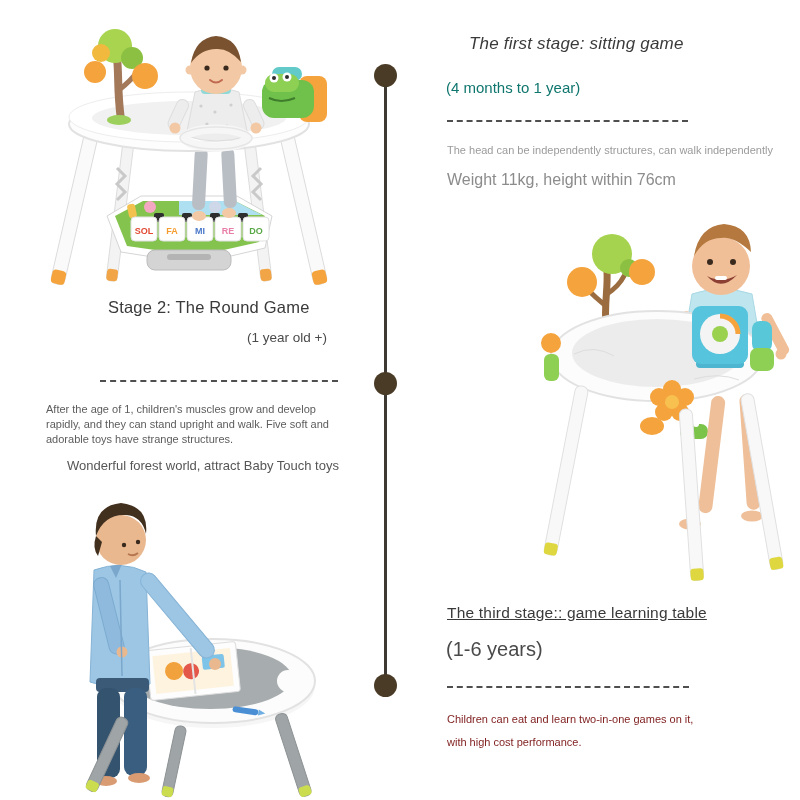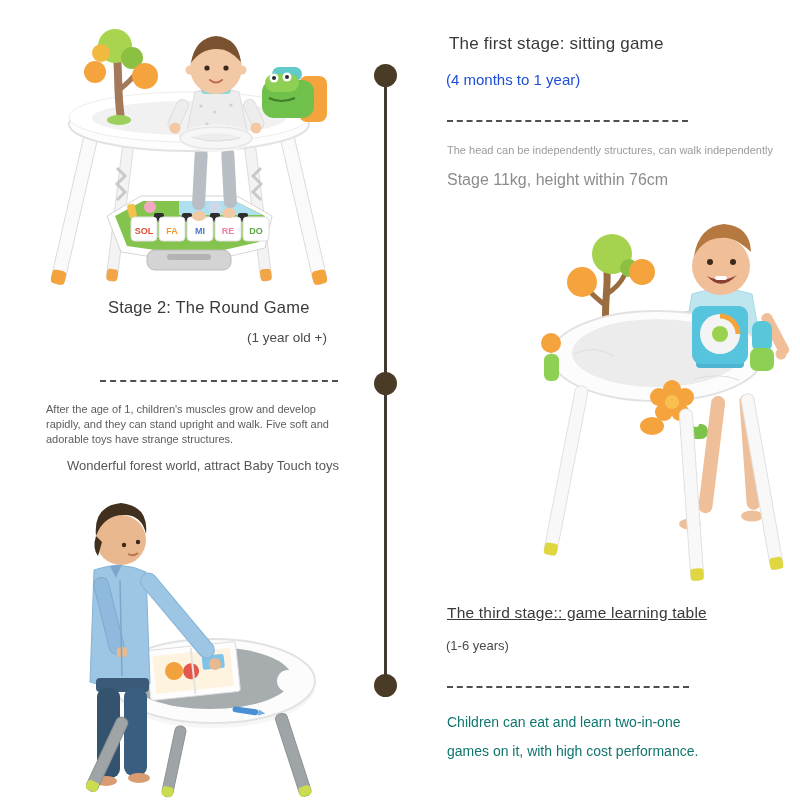--- a/index.html
+++ b/index.html
@@ -19,65 +19,65 @@
   .timeline-dot {
     width: 23px; height: 23px; border-radius: 50%;
     background: #4a3b27; left: 374px;
   }
   .dot-1 { top: 64px; }
   .dot-2 { top: 372px; }
   .dot-3 { top: 674px; }
 
   
   .stage-title { font-size: 17px; color: #3a3a3a; letter-spacing: .2px; }
-  .stage-age   { font-size: 15px; color: #1d4ed8; }
+  .stage-age   { font-size: 15px; color: #0f766e; margin-top: 8px; }
   .divider     { border-top: 2px dashed #4f4f4f; height: 0; }
 
-  .s1-title { left: 449px; top: 34px; }
+  .s1-title { left: 469px; top: 34px; font-style: italic; }
   .s1-age   { left: 446px; top: 71px; }
   .s1-div   { left: 447px; top: 120px; width: 241px; }
   .s1-note  { left: 447px; top: 143px; width: 348px; font-size: 11px;
               color: #9b9b9b; line-height: 1.3; }
   .s1-spec  { left: 447px; top: 171px; font-size: 16px; color: #8c8c8c; }
 
   .s2-title { left: 108px; top: 298px; font-size: 16.5px; }
   .s2-age   { left: 247px; top: 328px; width: 84px; font-size: 13.5px;
               color: #4a4a4a; line-height: 1.45; }
   .s2-div   { left: 100px; top: 380px; width: 238px; }
   .s2-body  { left: 46px; top: 402px; width: 300px; font-size: 11px;
               color: #5c5c5c; line-height: 1.38; }
   .s2-tag   { left: 58px; top: 458px; width: 290px; font-size: 13px;
               color: #565656; text-align: center; }
 
   .s3-title { left: 447px; top: 604px; font-size: 15.5px; text-decoration: underline; }
-  .s3-age   { left: 446px; top: 638px; font-size: 13px; color: #4a4a4a; }
+  .s3-age   { left: 446px; top: 638px; font-size: 20px; color: #4a4a4a; }
   .s3-div   { left: 447px; top: 686px; width: 242px; }
-  .s3-body  { left: 447px; top: 708px; width: 262px; font-size: 14px;
-              color: #0f766e; line-height: 2.05; }
+  .s3-body  { left: 447px; top: 708px; width: 262px; font-size: 11px;
+              color: #7f1d1d; line-height: 2.05; }
 
   
   .photo { overflow: hidden; }
   .photo-1 { left: 28px;  top: 0px;   width: 322px; height: 293px; margin-top: 20px; }
   .photo-2 { left: 524px; top: 194px; width: 276px; height: 390px; }
   .photo-3 { left: 18px;  top: 478px; width: 335px; height: 322px; }
   svg { display: block; }
 </style>
 </head>
 <body>
 
 <div class="abs timeline-line"></div>
 <div class="abs timeline-dot dot-1"></div>
 <div class="abs timeline-dot dot-2"></div>
 <div class="abs timeline-dot dot-3"></div>
 
 <div class="abs stage-title s1-title">The first stage: sitting game</div>
 <div class="abs stage-age s1-age">(4 months to 1 year)</div>
 <div class="abs divider s1-div"></div>
 <div class="abs s1-note">The head can be independently structures, can walk independently</div>
-<div class="abs s1-spec">Stage 11kg, height within 76cm</div>
+<div class="abs s1-spec">Weight 11kg, height within 76cm</div>
 
 <div class="abs stage-title s2-title">Stage 2: The Round Game</div>
 <div class="abs s2-age">(1 year old +)</div>
 <div class="abs divider s2-div"></div>
 <div class="abs s2-body">After the age of 1, children's muscles grow and develop rapidly, and they can stand upright and walk. Five soft and adorable toys have strange structures.</div>
 <div class="abs s2-tag">Wonderful forest world, attract Baby Touch toys</div>
 
 <div class="abs stage-title s3-title">The third stage:: game learning table</div>
 <div class="abs s3-age">(1-6 years)</div>
 <div class="abs divider s3-div"></div>

